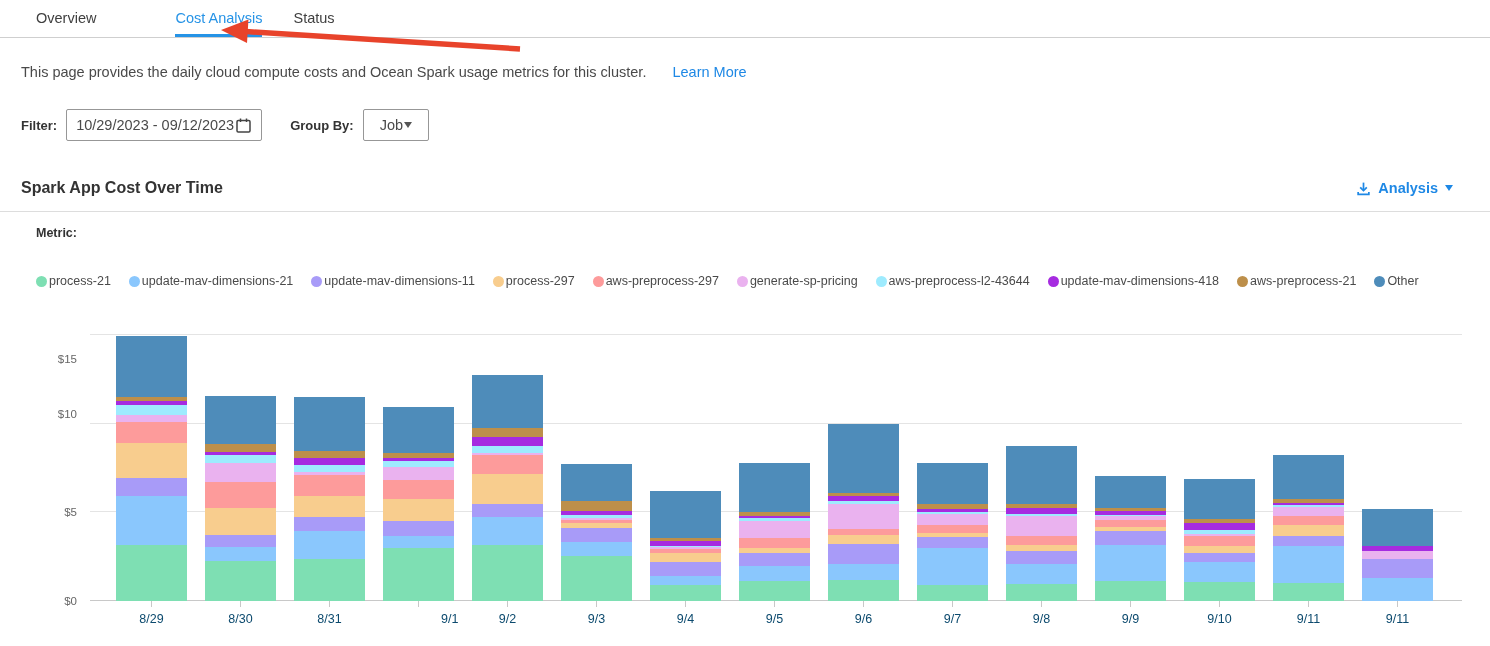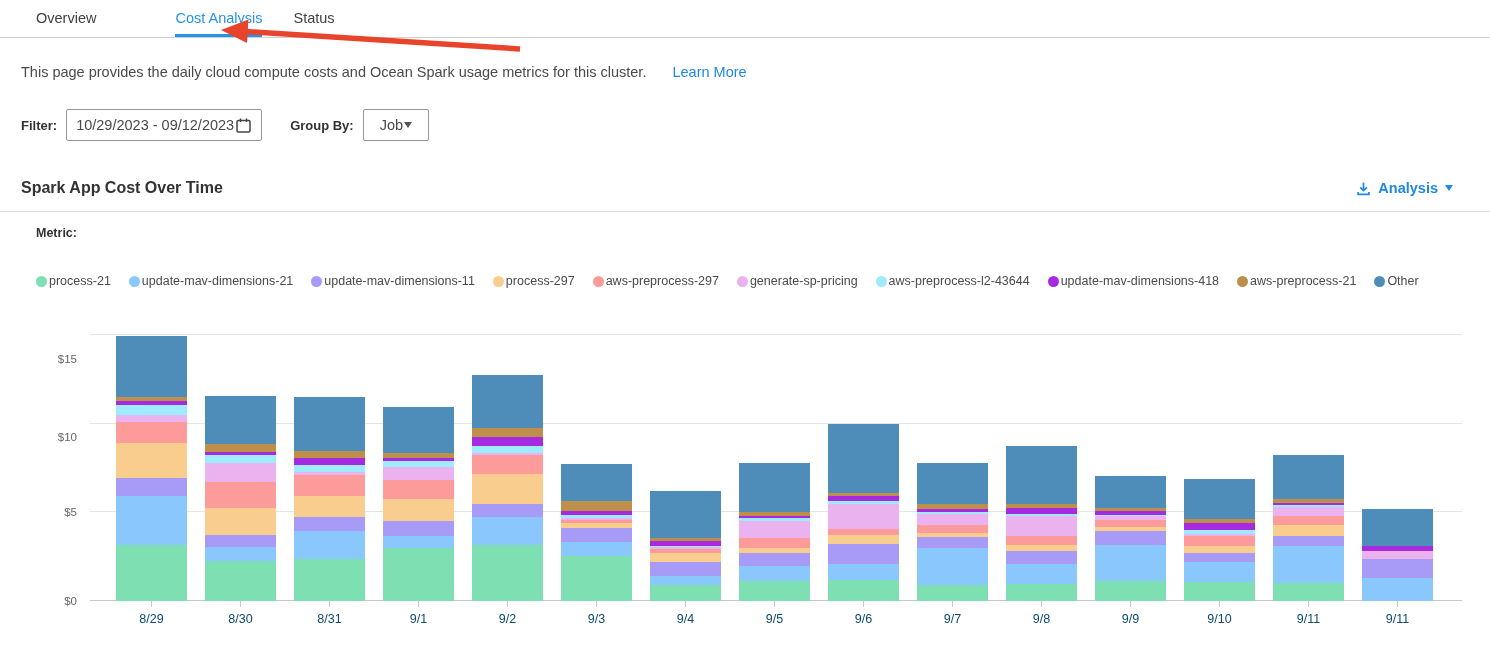--- a/index.html
+++ b/index.html
@@ -364,21 +364,21 @@
       </div>
     </div>
   <div id="xaxis">
       <div class="xtick" style="left: 151px; top: 274px;"></div>
       <span class="xlabel" style="left: 111.5px; top: 285px;">8/29</span>
       <div class="xtick" style="left: 240px; top: 274px;"></div>
       <span class="xlabel" style="left: 200.5px; top: 285px;">8/30</span>
       <div class="xtick" style="left: 329px; top: 274px;"></div>
       <span class="xlabel" style="left: 289.5px; top: 285px;">8/31</span>
       <div class="xtick" style="left: 418px; top: 274px;"></div>
-      <span class="xlabel" style="left: 378.5px; top: 285px;">9/1</span>
+      <span class="xlabel" style="left: 378.5px; top: 285px; text-align: right;">9/1</span>
       <div class="xtick" style="left: 507px; top: 274px;"></div>
       <span class="xlabel" style="left: 467.5px; top: 285px;">9/2</span>
       <div class="xtick" style="left: 596px; top: 274px;"></div>
       <span class="xlabel" style="left: 556.5px; top: 285px;">9/3</span>
       <div class="xtick" style="left: 685px; top: 274px;"></div>
       <span class="xlabel" style="left: 645.5px; top: 285px;">9/4</span>
       <div class="xtick" style="left: 774px; top: 274px;"></div>
       <span class="xlabel" style="left: 734.5px; top: 285px;">9/5</span>
       <div class="xtick" style="left: 863px; top: 274px;"></div>
       <span class="xlabel" style="left: 823.5px; top: 285px;">9/6</span>
@@ -390,15 +390,15 @@
       <span class="xlabel" style="left: 1090.5px; top: 285px;">9/9</span>
       <div class="xtick" style="left: 1219px; top: 274px;"></div>
       <span class="xlabel" style="left: 1179.5px; top: 285px;">9/10</span>
       <div class="xtick" style="left: 1308px; top: 274px;"></div>
       <span class="xlabel" style="left: 1268.5px; top: 285px;">9/11</span>
       <div class="xtick" style="left: 1397px; top: 274px;"></div>
       <span class="xlabel" style="left: 1357.5px; top: 285px;">9/11</span>
     </div>
 <span class="ylabel" style="top: 274px;">$0</span>
     <span class="ylabel" style="top: 185.333px;">$5</span>
-    <span class="ylabel" style="top: 110px; padding-left: 17px;">$10</span>
+    <span class="ylabel" style="top: 87px; padding-left: 17px;">$10</span>
     <span class="ylabel" style="top: 8px; margin-top: 24px;">$15</span>
   </div>
 
 </body></html>

